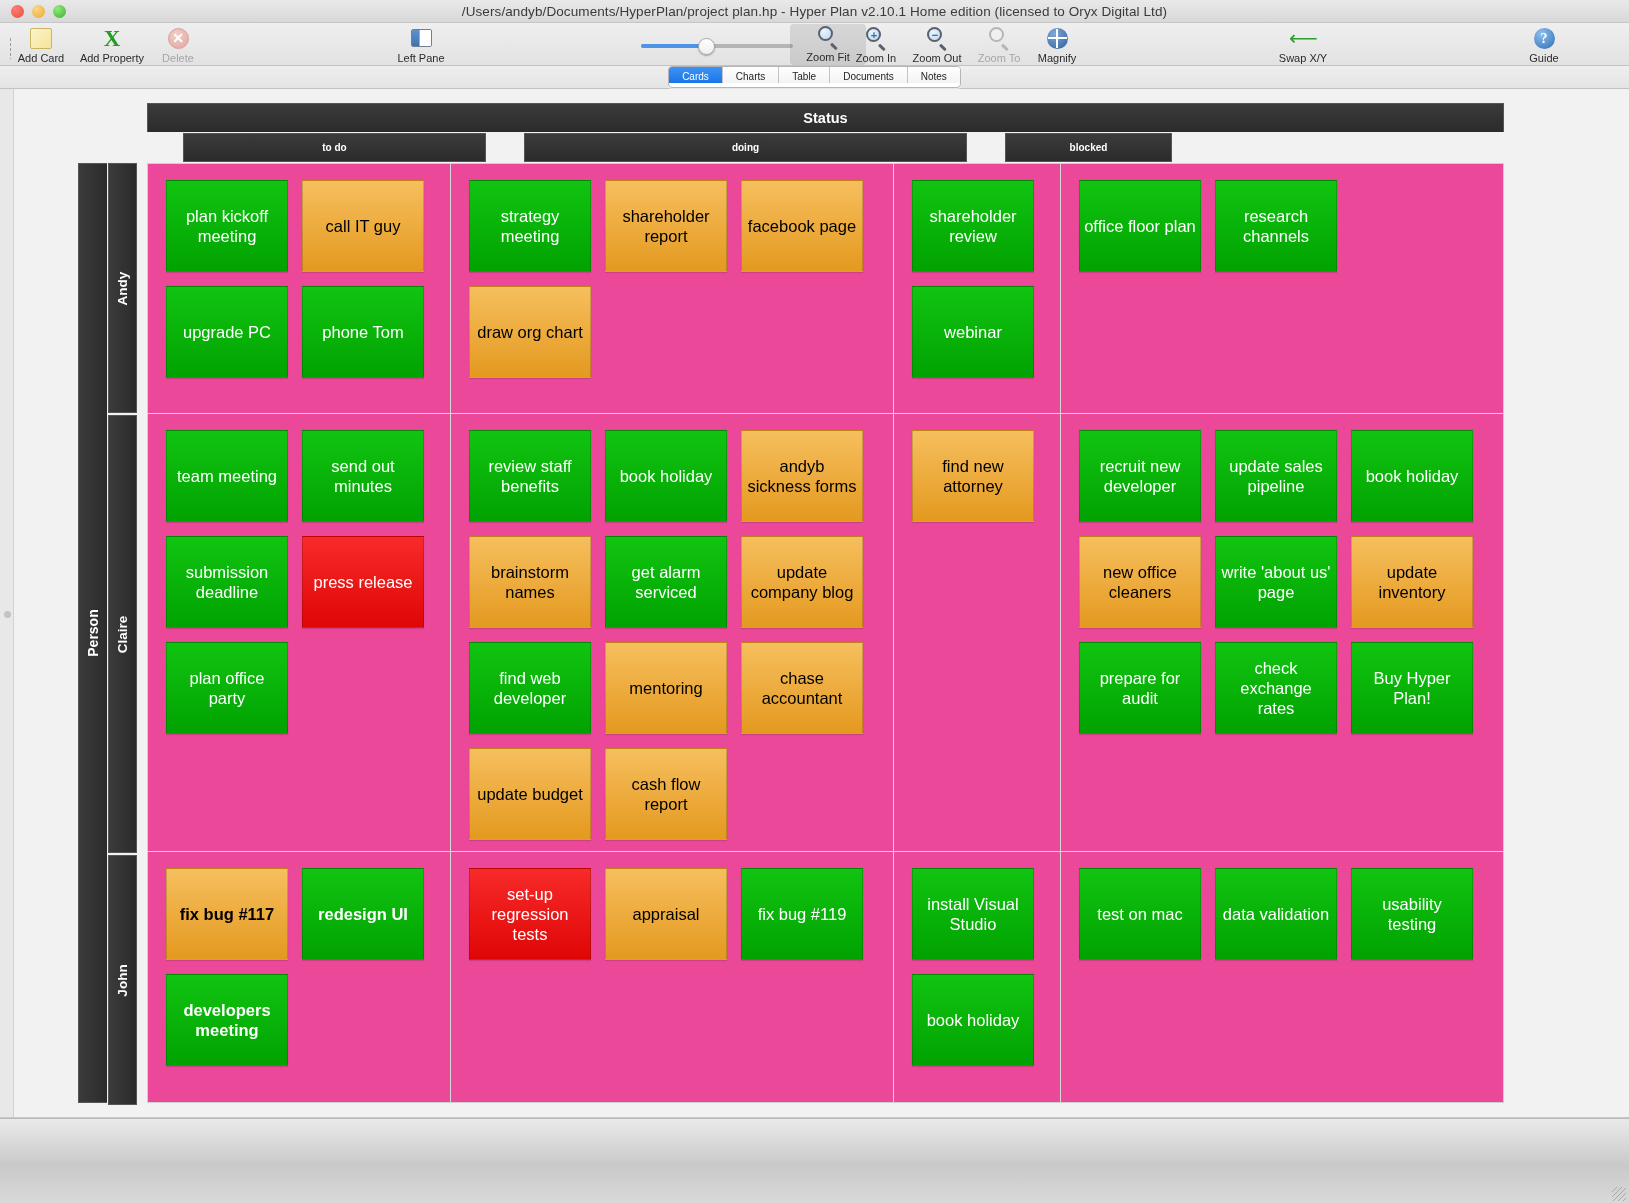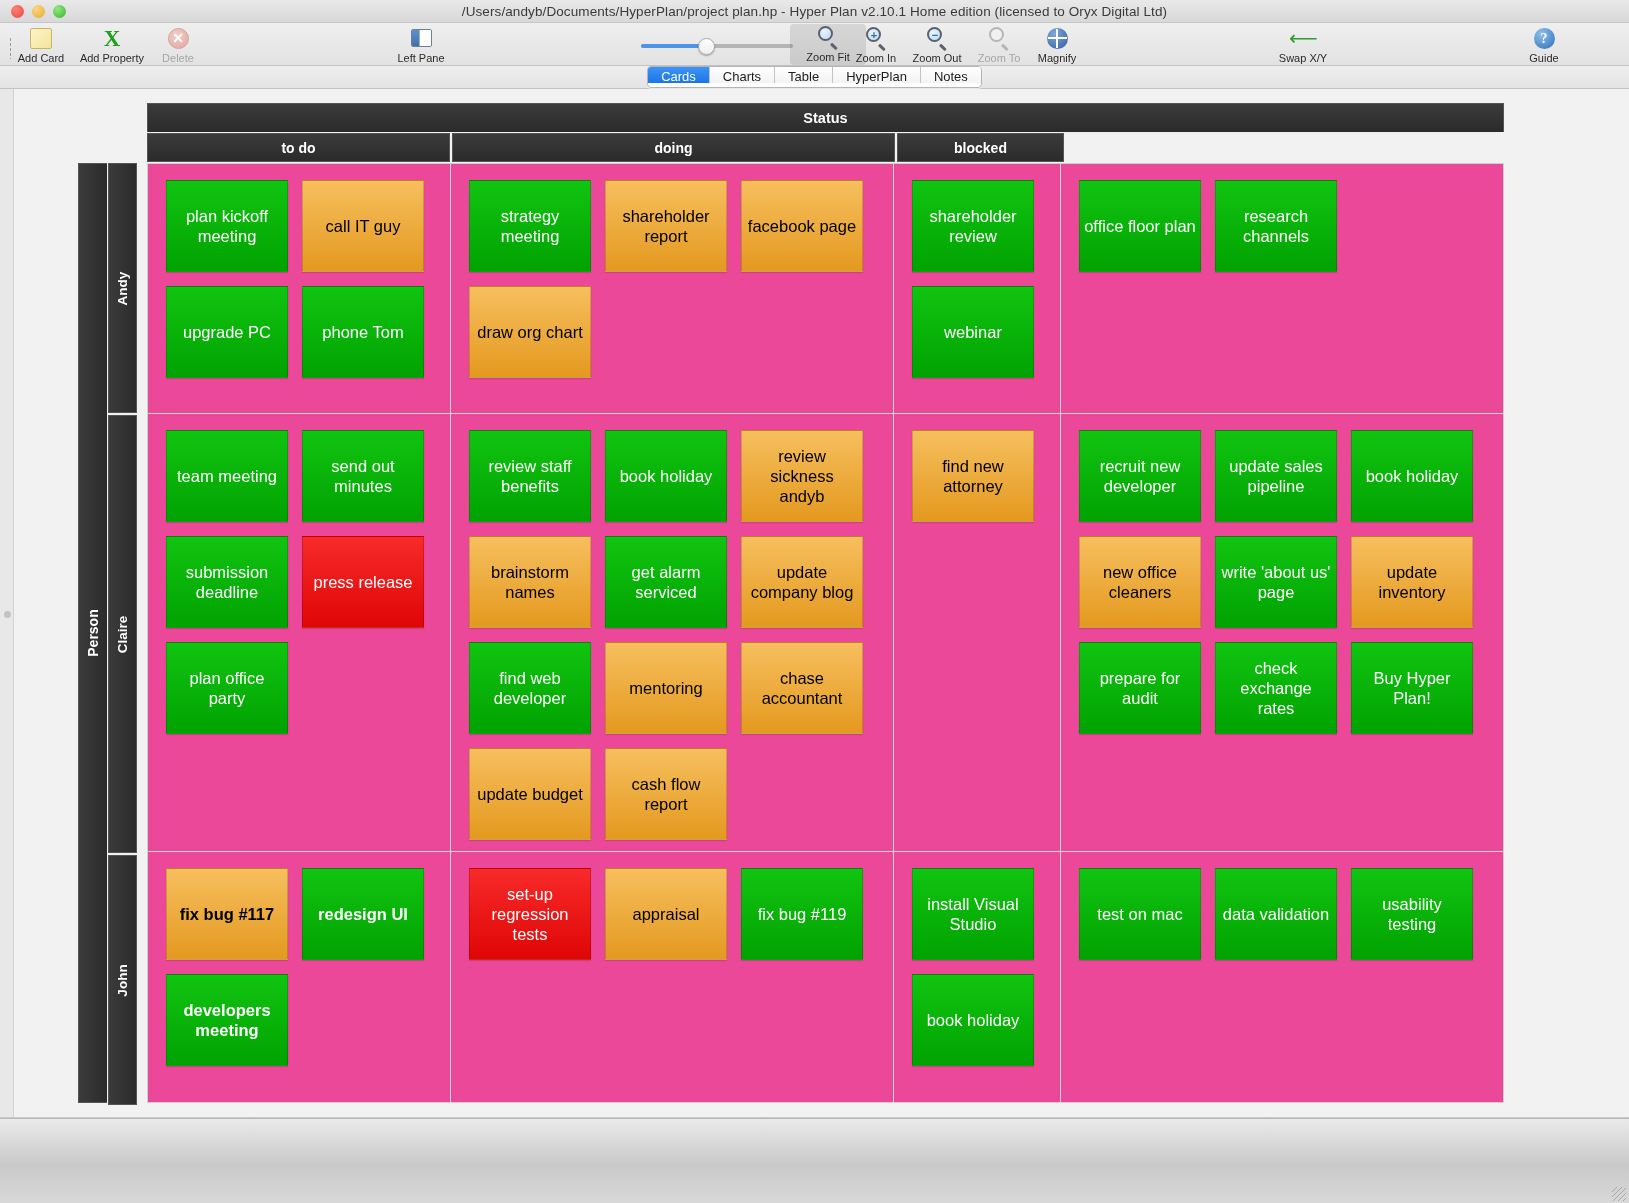--- a/index.html
+++ b/index.html
@@ -124,21 +124,21 @@
   .tabs {
     display: flex;
     border: 1px solid #b4b4b4;
     border-radius: 4px;
     overflow: hidden;
     background: #fff;
     height: 22px;
     box-shadow: 0 1px 0 rgba(255,255,255,.6);
   }
   .tab {
-    font-size: 13px; color: #1d1d1d;
+    font-size: 10px; color: #1d1d1d;
     padding: 0 13px; line-height: 20px; height: 16px;
     border-right: 1px solid #c3c3c3;
     background: linear-gradient(#ffffff,#f3f3f3);
     user-select: none; white-space: nowrap;
   }
   .tab:last-child { border-right: none; }
   .tab.active { background: linear-gradient(#3d93f5,#1a76e8); color: #fff; }
 
   
   .content {
@@ -173,23 +173,24 @@
     display: flex; align-items: center; justify-content: center;
     user-select: none;
   }
   .col-headers {
     position: absolute; left: 133px; top: 30px; height: 29px;
     display: flex; gap: 2px;
   }
   .col-header {
     background: linear-gradient(#3b3b3b,#2b2b2b);
     border: 1px solid #555;
-    color: #ffffff; font-size: 14px; font-weight: bold;
+    color: #ffffff; font-size: 10px; font-weight: bold;
     display: flex; align-items: center; justify-content: center;
     user-select: none;
+    margin-left: 36px;
   }
 
   
   .person-title {
     position: absolute; left: 64px; top: 60px; width: 29px; height: 940px;
     background: linear-gradient(90deg,#3b3b3b,#2b2b2b);
     border: 1px solid #555; border-right: none;
     color: #fff; font-size: 14px; font-weight: bold;
     display: flex; align-items: center; justify-content: center;
     user-select: none;
@@ -368,21 +369,21 @@
       </span>
     <span class="lbl">Guide</span>
   </div>
 </div>
 
 <div class="tabbar">
   <div class="tabs" id="tabs">
       <div class="tab active">Cards</div>
       <div class="tab">Charts</div>
       <div class="tab">Table</div>
-      <div class="tab">HyperPlan</div>
+      <div class="tab">Documents</div>
       <div class="tab">Notes</div>
     </div>
 </div>
 
 <div class="content">
   <div class="left-gutter"></div>
   <div class="pane-divider-dot"></div>
 
   <div class="board">
 
@@ -437,21 +438,21 @@
           <div class="grid-cell" style="width: 303px;">
             <div class="card green">team meeting</div>
             <div class="card green">send out minutes</div>
             <div class="card green">submission deadline</div>
             <div class="card red">press release</div>
             <div class="card green">plan office party</div>
           </div>
           <div class="grid-cell" style="width: 443px;">
             <div class="card green">review staff benefits</div>
             <div class="card green">book holiday</div>
-            <div class="card orange">review sickness andyb</div>
+            <div class="card orange">andyb sickness forms</div>
             <div class="card orange">brainstorm names</div>
             <div class="card green">get alarm serviced</div>
             <div class="card orange">update company blog</div>
             <div class="card green">find web developer</div>
             <div class="card orange">mentoring</div>
             <div class="card orange">chase accountant</div>
             <div class="card orange">update budget</div>
             <div class="card orange">cash flow report</div>
           </div>
           <div class="grid-cell" style="width: 167px;">

